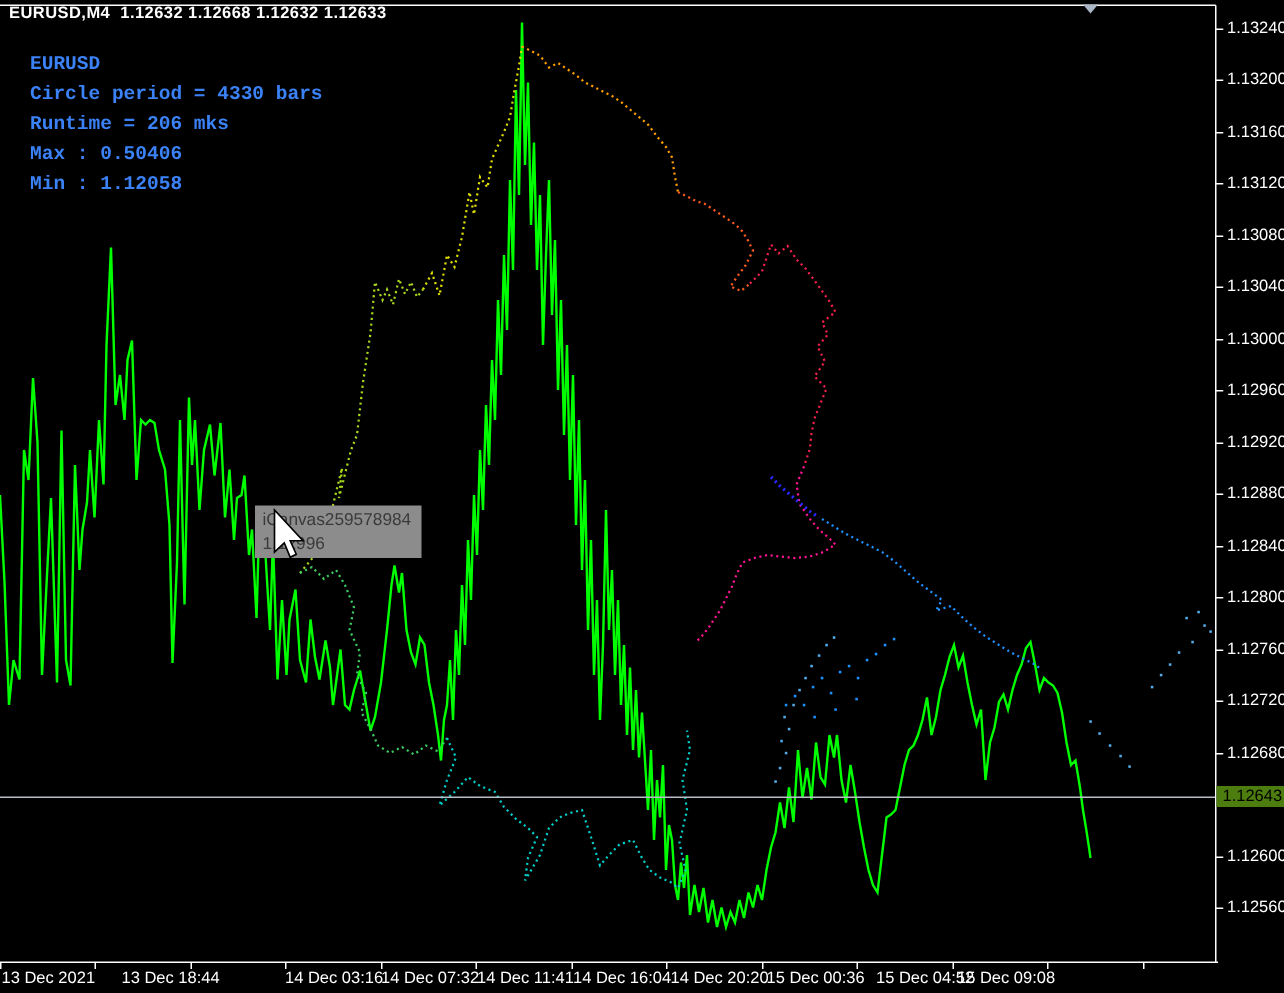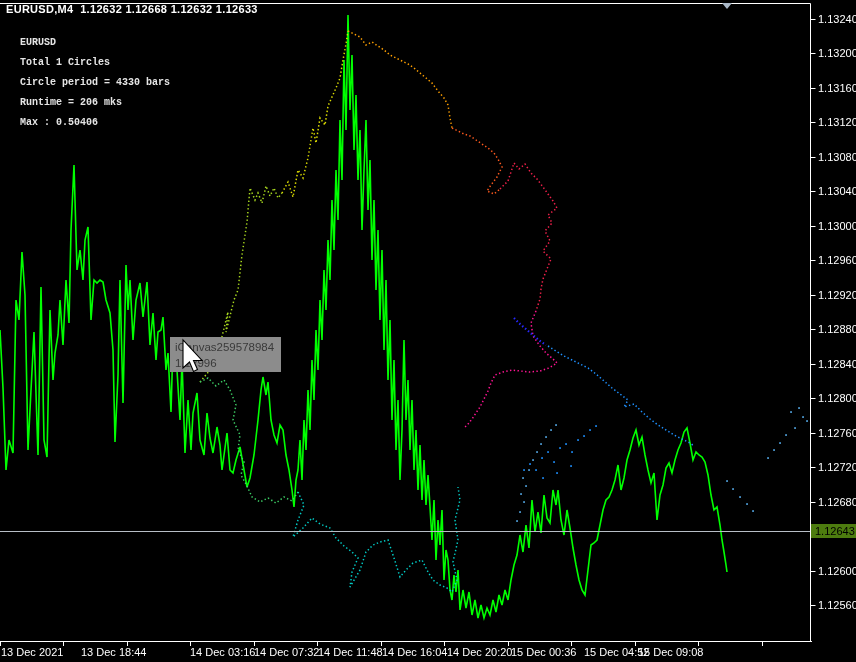--- a/index.html
+++ b/index.html
@@ -1,23 +1,23 @@
 <!DOCTYPE html>
 <html><head>
 <meta charset="utf-8">
 <style>
   html,body{margin:0;padding:0;background:#000;}
   .stage{position:relative;width:856px;height:662px;background:#000;overflow:hidden;
          font-family:"Liberation Sans",sans-serif;}
   .chart-svg{position:absolute;left:0;top:0;}
   .title-line{position:absolute;left:6px;top:3px;color:#ffffff;font-size:11px;
               font-weight:700;letter-spacing:.3px;white-space:pre;}
-  .comment{position:absolute;left:20px;top:33px;color:#e5e5e5;
+  .comment{position:absolute;left:20px;top:33px;color:#3b82f6;
            font-family:"Liberation Mono","DejaVu Sans Mono",monospace;
-           font-size:10px;font-weight:700;line-height:20px;white-space:pre;}
+           font-size:13px;font-weight:700;line-height:20px;white-space:pre;}
   .comment div{height:20px;}
   .tooltip{position:absolute;left:170px;top:337px;width:111px;height:35px;
            background:#8C8C8C;color:#3A3A3A;font-size:11.5px;line-height:16px;
            padding:2px 0 0 5px;box-sizing:border-box;z-index:5;}
   .cursor{position:absolute;left:0;top:0;z-index:6;}
   .price-axis{position:absolute;left:811px;top:0;width:45px;height:662px;}
   .price-label{position:absolute;left:7px;color:#ffffff;font-size:11px;white-space:nowrap;}
   .price-tag{position:absolute;left:0px;top:524px;width:63px;height:14px;background:#4d7c0f;
              color:#000;font-size:11px;line-height:14px;padding-left:4px;box-sizing:border-box;}
   .time-axis{position:absolute;left:0;top:642px;width:856px;height:20px;}
@@ -143,21 +143,21 @@
       <line x1="444.5" y1="641.5" x2="444.5" y2="646" stroke="#ffffff" stroke-width="1"></line>
       <line x1="508.5" y1="641.5" x2="508.5" y2="646" stroke="#ffffff" stroke-width="1"></line>
       <line x1="571.5" y1="641.5" x2="571.5" y2="646" stroke="#ffffff" stroke-width="1"></line>
       <line x1="635.5" y1="641.5" x2="635.5" y2="646" stroke="#ffffff" stroke-width="1"></line>
       <line x1="698.5" y1="641.5" x2="698.5" y2="646" stroke="#ffffff" stroke-width="1"></line>
       <line x1="762.5" y1="641.5" x2="762.5" y2="646" stroke="#ffffff" stroke-width="1"></line>
     </svg>
 
   <div class="title-line">EURUSD,M4  1.12632 1.12668 1.12632 1.12633</div>
 
-  <div class="comment" id="comment-block"><div>EURUSD</div><div>Total 1 Circles</div><div>Circle period = 4330 bars</div><div>Runtime = 206 mks</div><div>Max : 0.50406</div></div>
+  <div class="comment" id="comment-block"><div>EURUSD</div><div>Circle period = 4330 bars</div><div>Runtime = 206 mks</div><div>Max : 0.50406</div><div>Min : 1.12058</div></div>
 
   <div class="tooltip">
     <div>iCanvas259578984</div>
     <div>1.12996</div>
   </div>
 
   <svg class="cursor" width="856" height="662">
     <path d="M183,340 L183,368 L189.5,362 L193.5,371.5 L197.5,369.5 L193.5,360.5 L202,360.5 Z" fill="#ffffff" stroke="#000000" stroke-width="1.1"></path>
   </svg>
 
@@ -181,21 +181,21 @@
       <div class="price-label" style="top: 565px;">1.12600</div>
       <div class="price-label" style="top: 599px;">1.12560</div>
     </div>
 
   <div class="time-axis" id="time-axis">
       <div class="time-label" style="left: 1px; text-align: center;">13 Dec 2021</div>
       <div class="time-label" style="left: 62px; margin-left: 19px;">13 Dec 18:44</div>
       <div class="time-label" style="left: 126px; margin-top: 45px;">13 Dec 23:00</div>
       <div class="time-label" style="left: 190px;">14 Dec 03:16</div>
       <div class="time-label" style="left: 254px;">14 Dec 07:32</div>
-      <div class="time-label" style="left: 318px;">14 Dec 11:48</div>
+      <div class="time-label" style="left: 318px;">14 Dec 11:41</div>
       <div class="time-label" style="left: 382px;">14 Dec 16:04</div>
       <div class="time-label" style="left: 447px;">14 Dec 20:20</div>
       <div class="time-label" style="left: 511px;">15 Dec 00:36</div>
       <div class="time-label" style="left: 584px;">15 Dec 04:52</div>
       <div class="time-label" style="left: 638px;">15 Dec 09:08</div>
       <div class="time-label" style="left: 701px; margin-top: 28px;">15 Dec 13:24</div>
     </div>
 
 </div>
 

